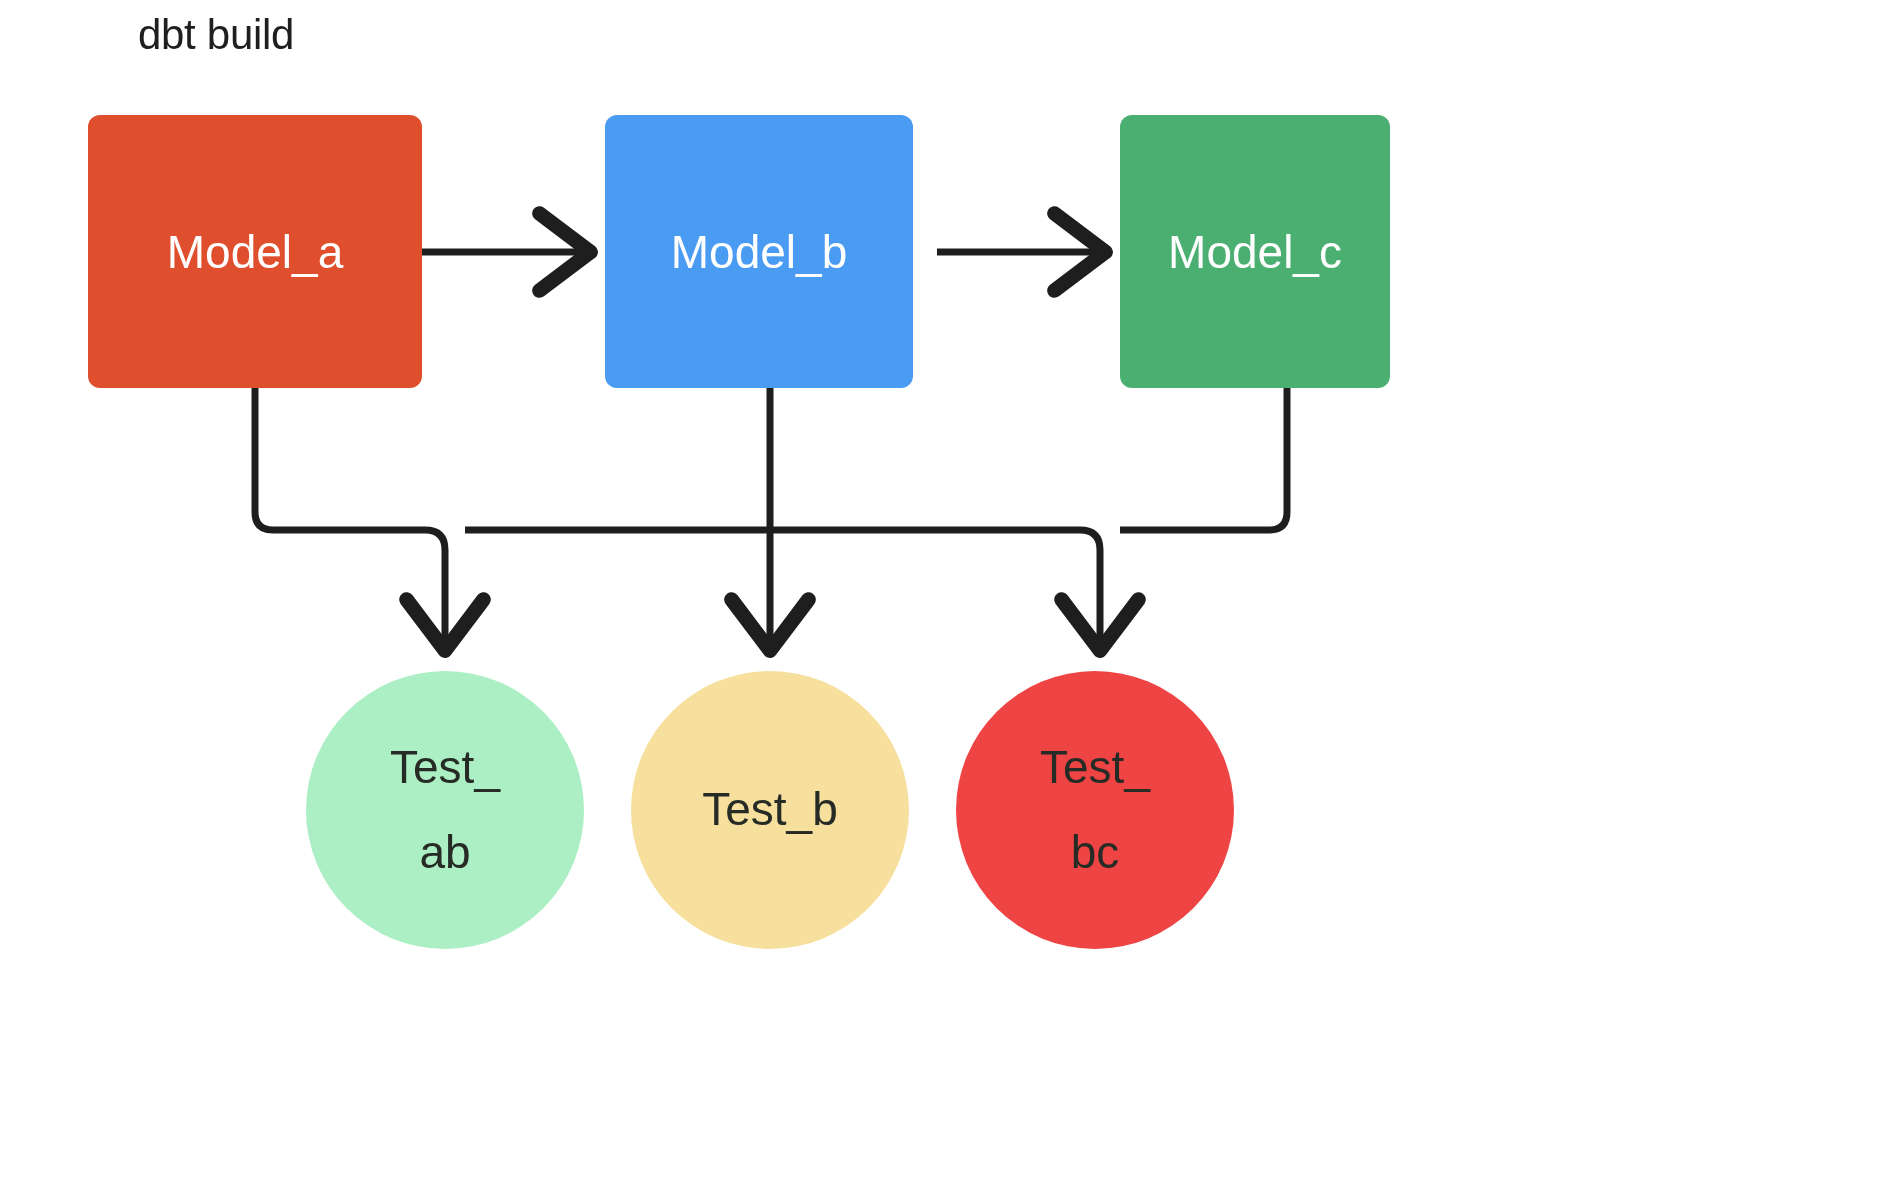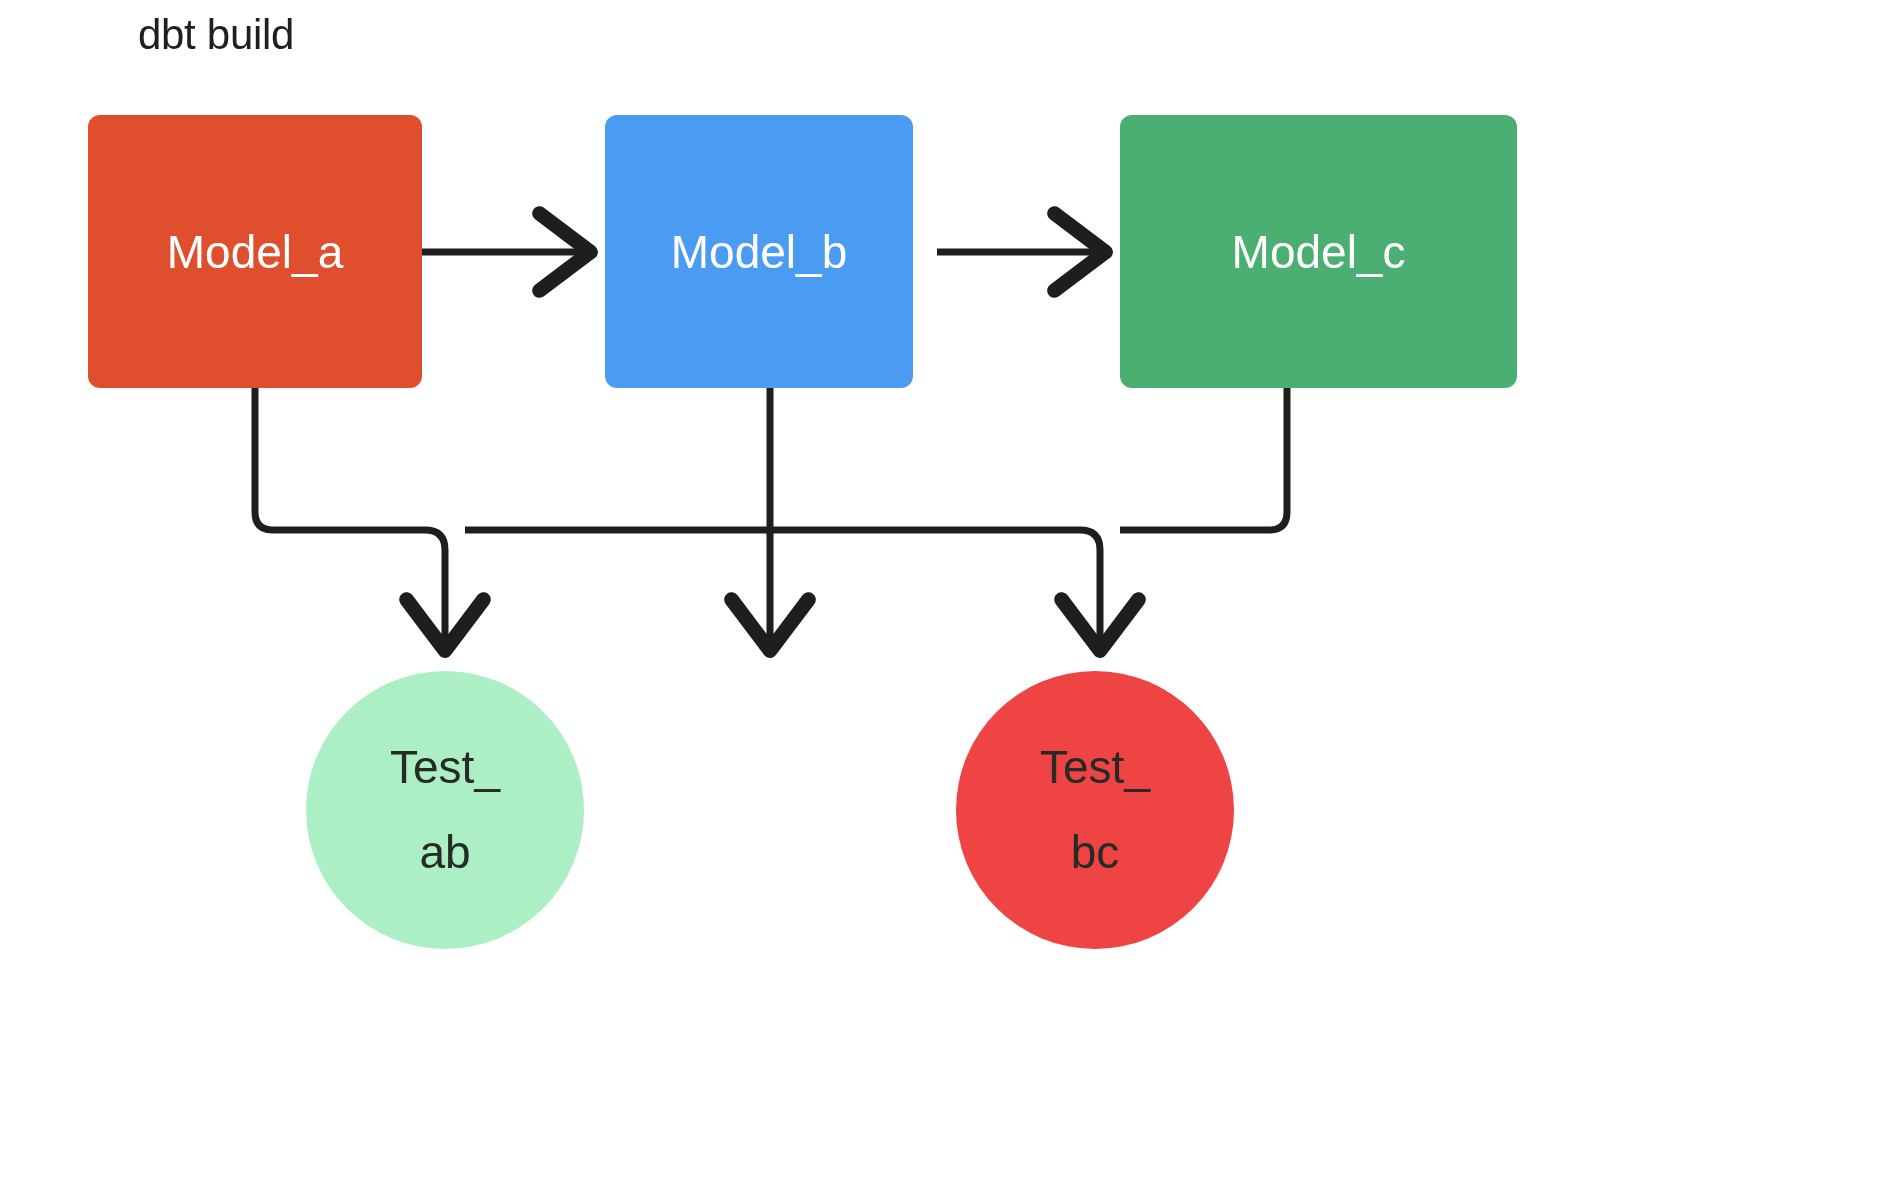--- a/index.html
+++ b/index.html
@@ -109,26 +109,29 @@
   </svg>
 
   <div class="node-box" style="left:88px; top:115px; width:334px; height:273px; background:#E04F2D;">
     <span class="node-label">Model_a</span>
   </div>
 
   <div class="node-box" style="left:605px; top:115px; width:308px; height:273px; background:#4A9BF2;">
     <span class="node-label">Model_b</span>
   </div>
 
-  <div class="node-box" style="left:1120px; top:115px; width:397px; height:273px; background:#4CAF72;">
+  <div class="node-box" style="left:1120px; top:115px; width:270px; height:273px; background:#4CAF72;">
     <span class="node-label">Model_c</span>
   </div>
 
   <div class="node-circle" style="left:306px; top:671px; width:278px; height:278px; background:#ADEFC4;">
     <span class="node-label">Test_ab</span>
   </div>
 
+  <div class="node-circle wide-label" style="left:631px; top:671px; width:278px; height:278px; background:#F7E09D;">
+    <span class="node-label">Test_b</span>
+  </div>
 
   <div class="node-circle" style="left:956px; top:671px; width:278px; height:278px; background:#ef4444;">
     <span class="node-label">Test_bc</span>
   </div>
 
 </div>
 
 </body></html>

